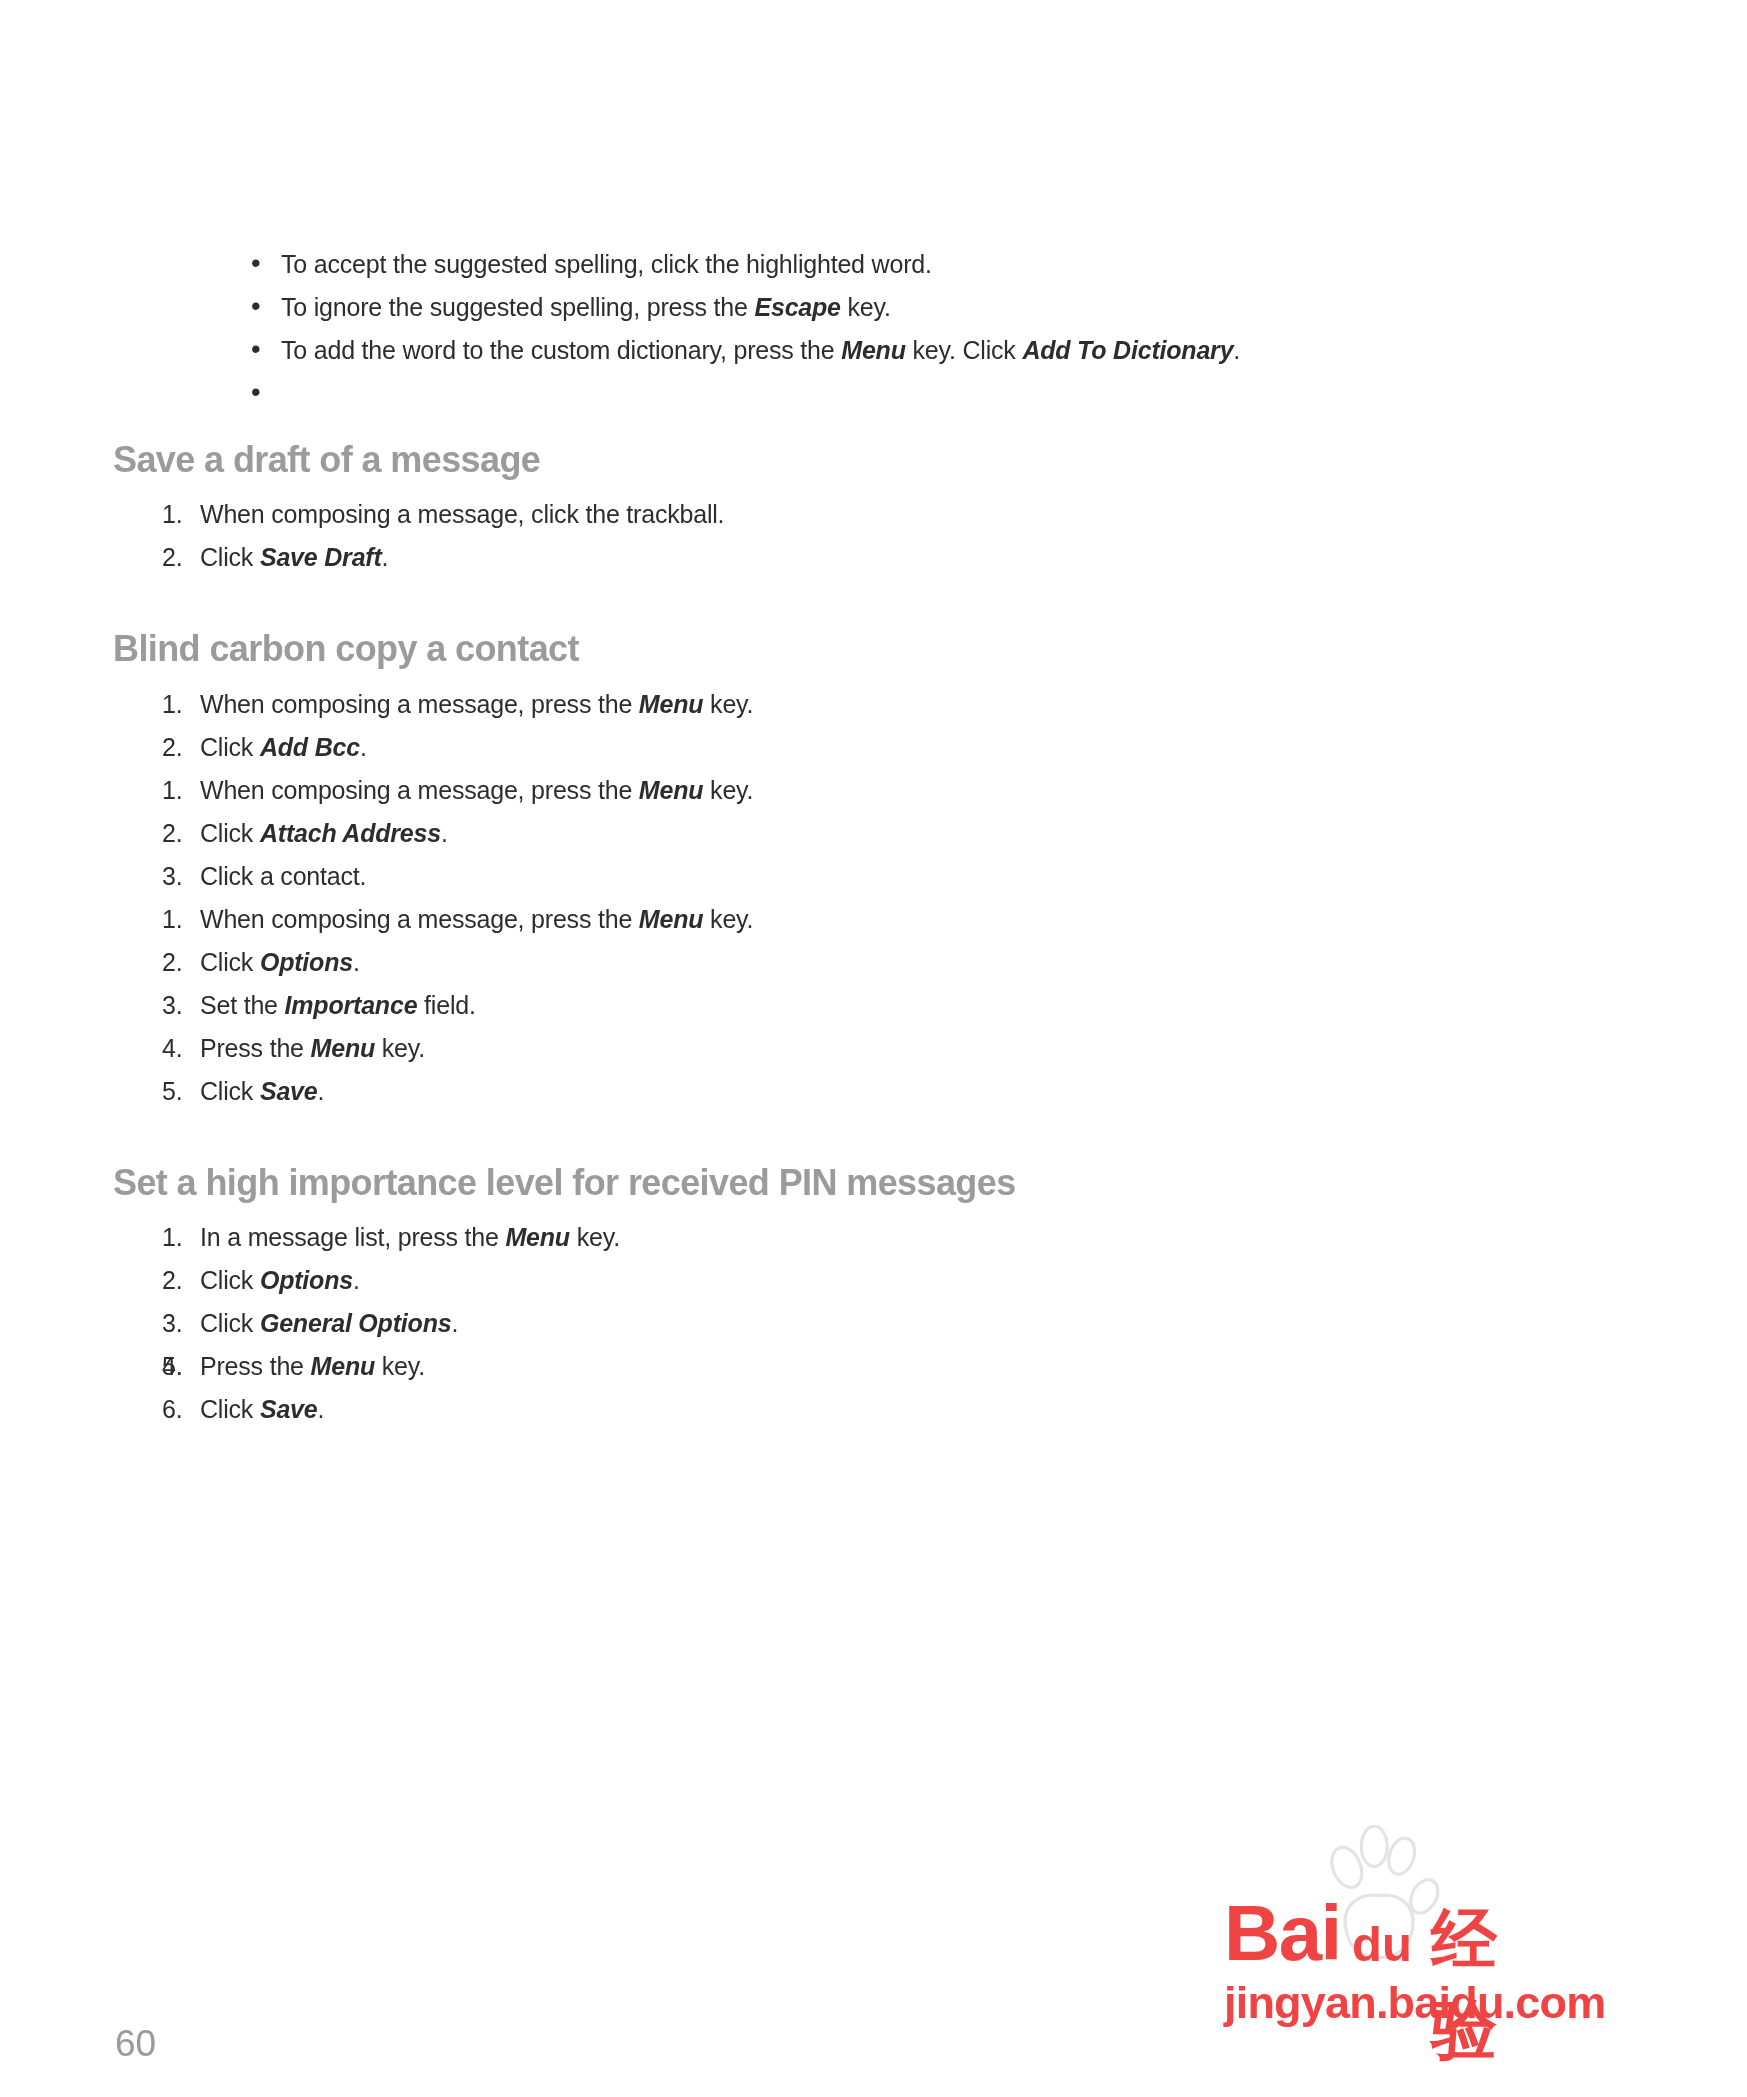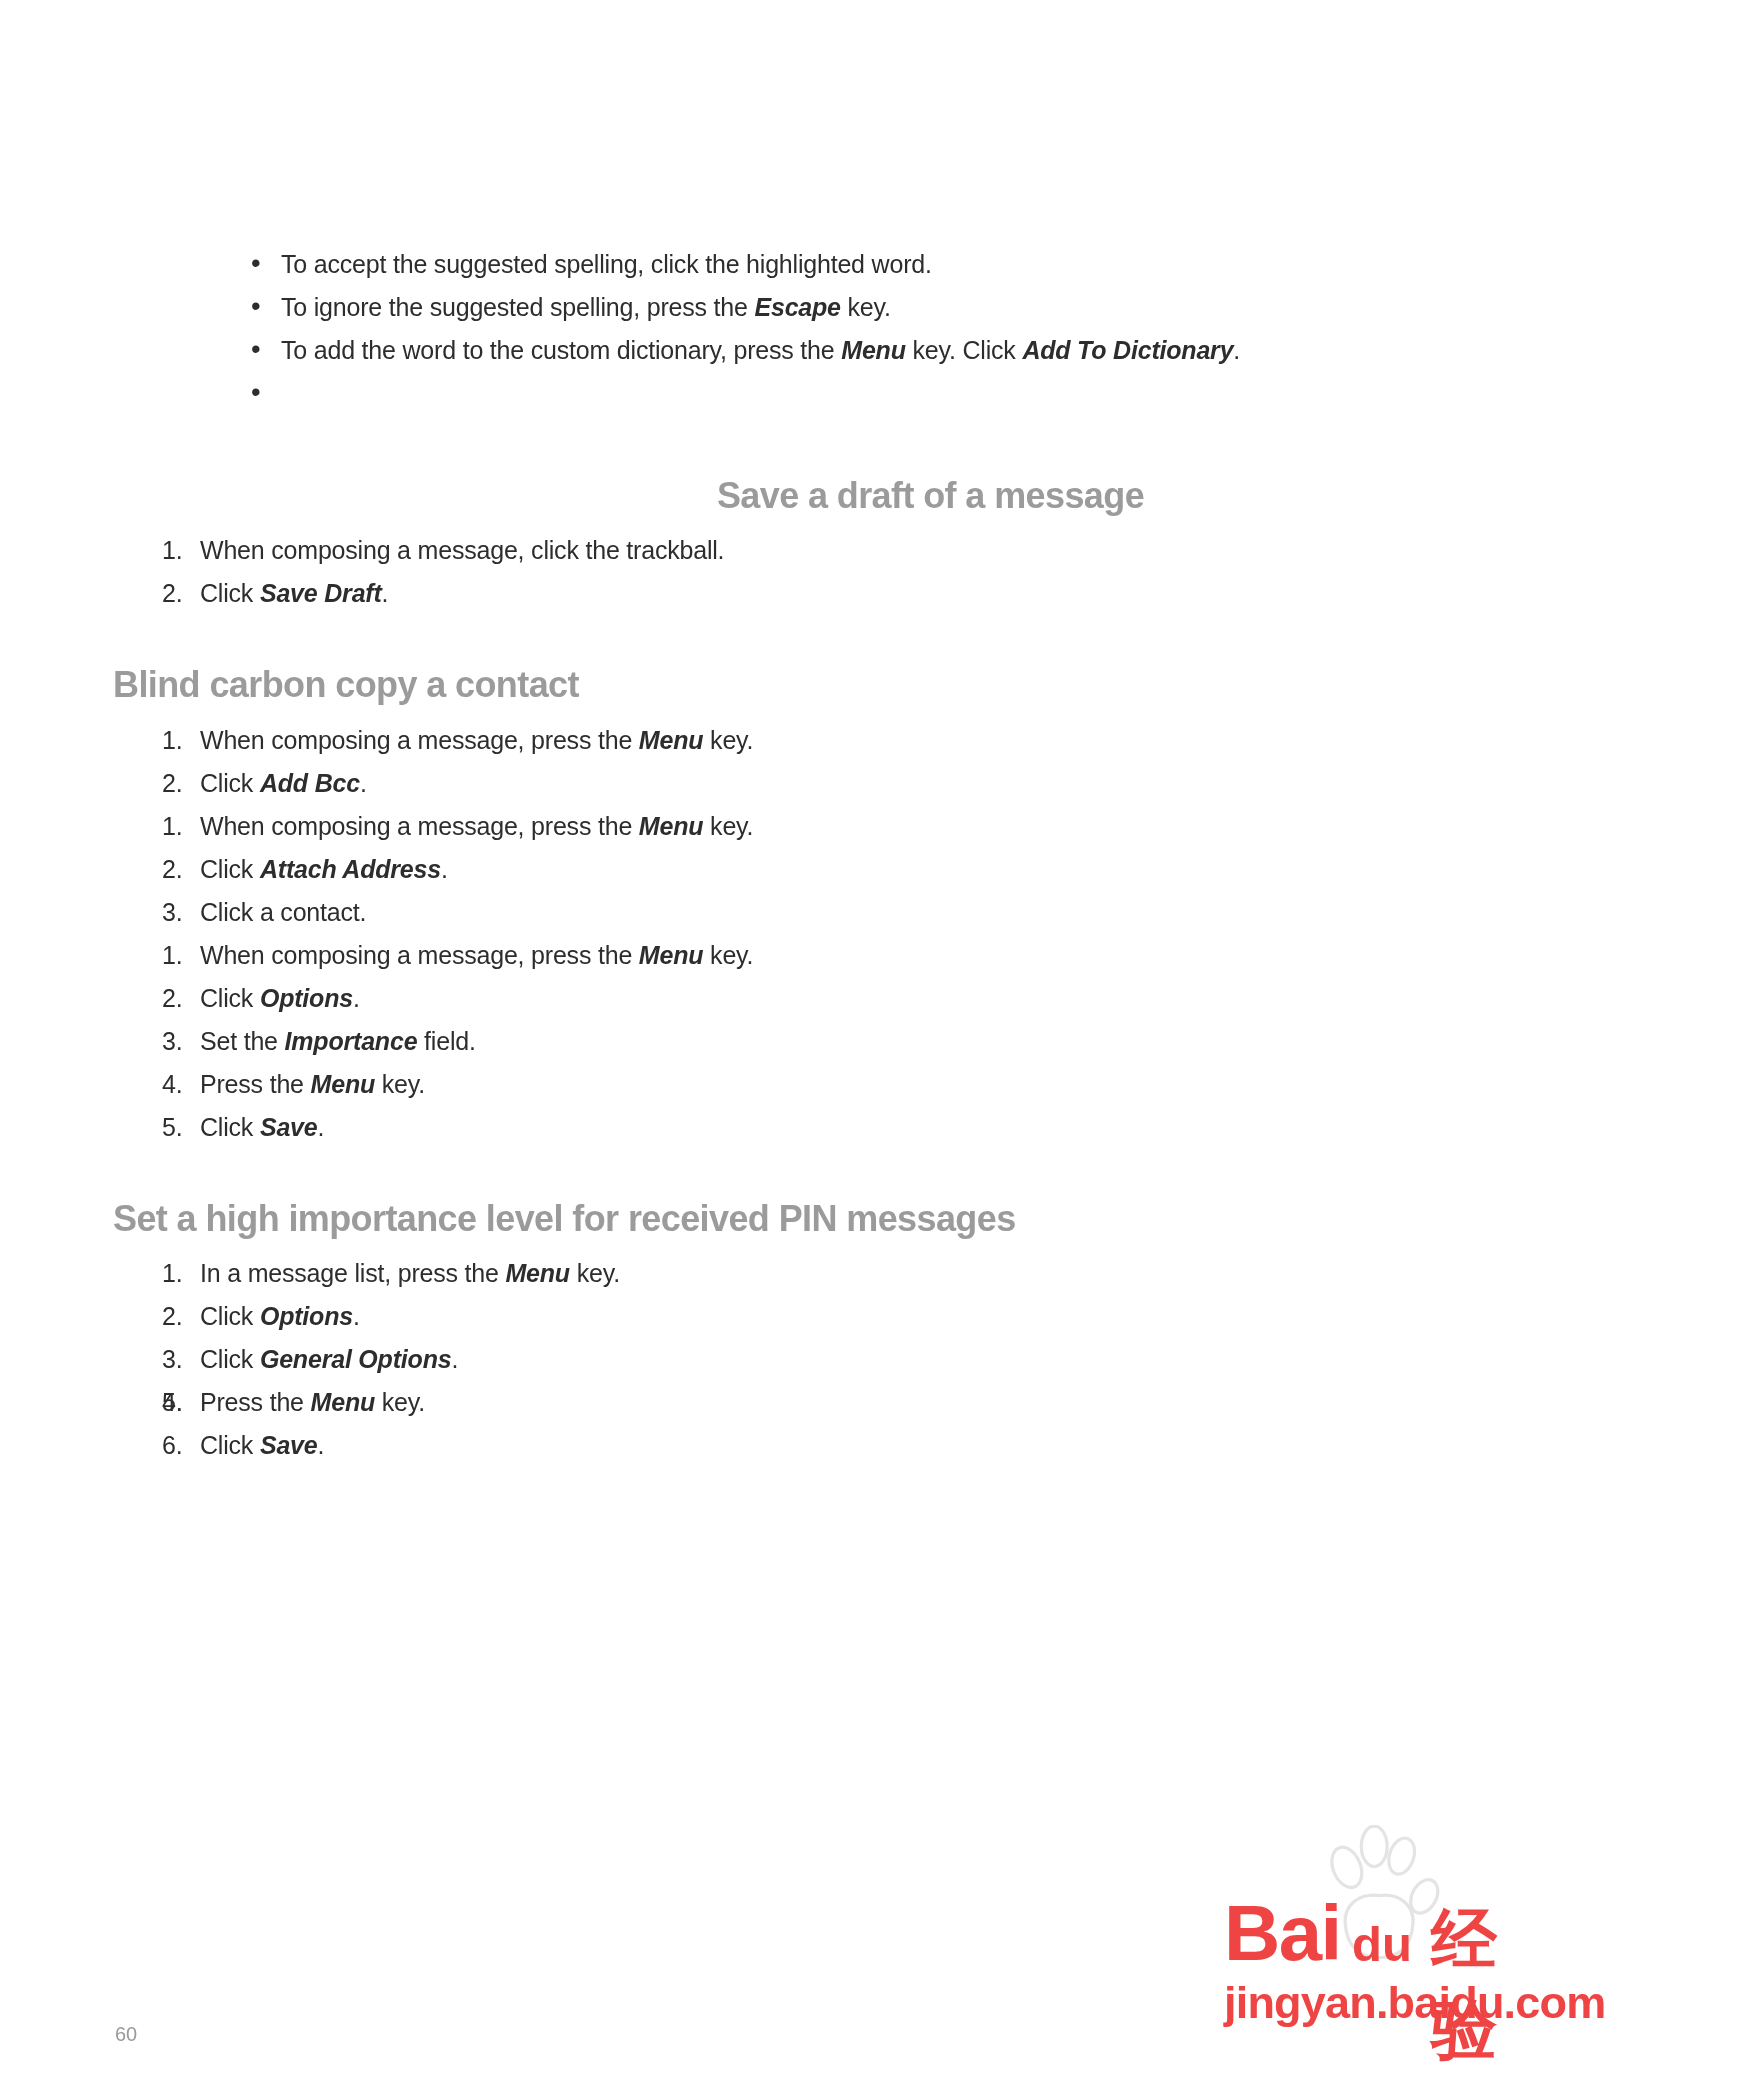--- a/index.html
+++ b/index.html
@@ -25,24 +25,24 @@
   ol.steps .marker{position:absolute;left:49px;}
   .b{font-weight:700;font-style:italic;}
   h2{
     font-size:36px;line-height:45px;
     font-weight:700;
     color:#9b9b9b;
     letter-spacing:-0.6px;
     margin:47px 0 11.3px 0;
     white-space:nowrap;
   }
-  .sec-first h2{margin-top:101px;text-align:center;}
+  .sec-first h2{margin-top:65px;}
   .page-number{
     position:absolute;left:115px;top:2023px;
-    font-size:20px;color:#9a9a9a;
+    font-size:37px;color:#9a9a9a;
   }
   
   .watermark{
     position:absolute;left:1224px;top:1825px;width:340px;height:210px;
     color:#ef4444;
     pointer-events:none;
   }
   .wm-bai{position:absolute;left:0px;top:63px;font-size:78px;font-weight:700;letter-spacing:-1.6px;}
   .wm-du{position:absolute;left:128px;top:91px;font-size:49px;font-weight:700;}
   .wm-cn{position:absolute;left:207px;top:70px;font-size:66px;font-weight:700;letter-spacing:3.2px;}

